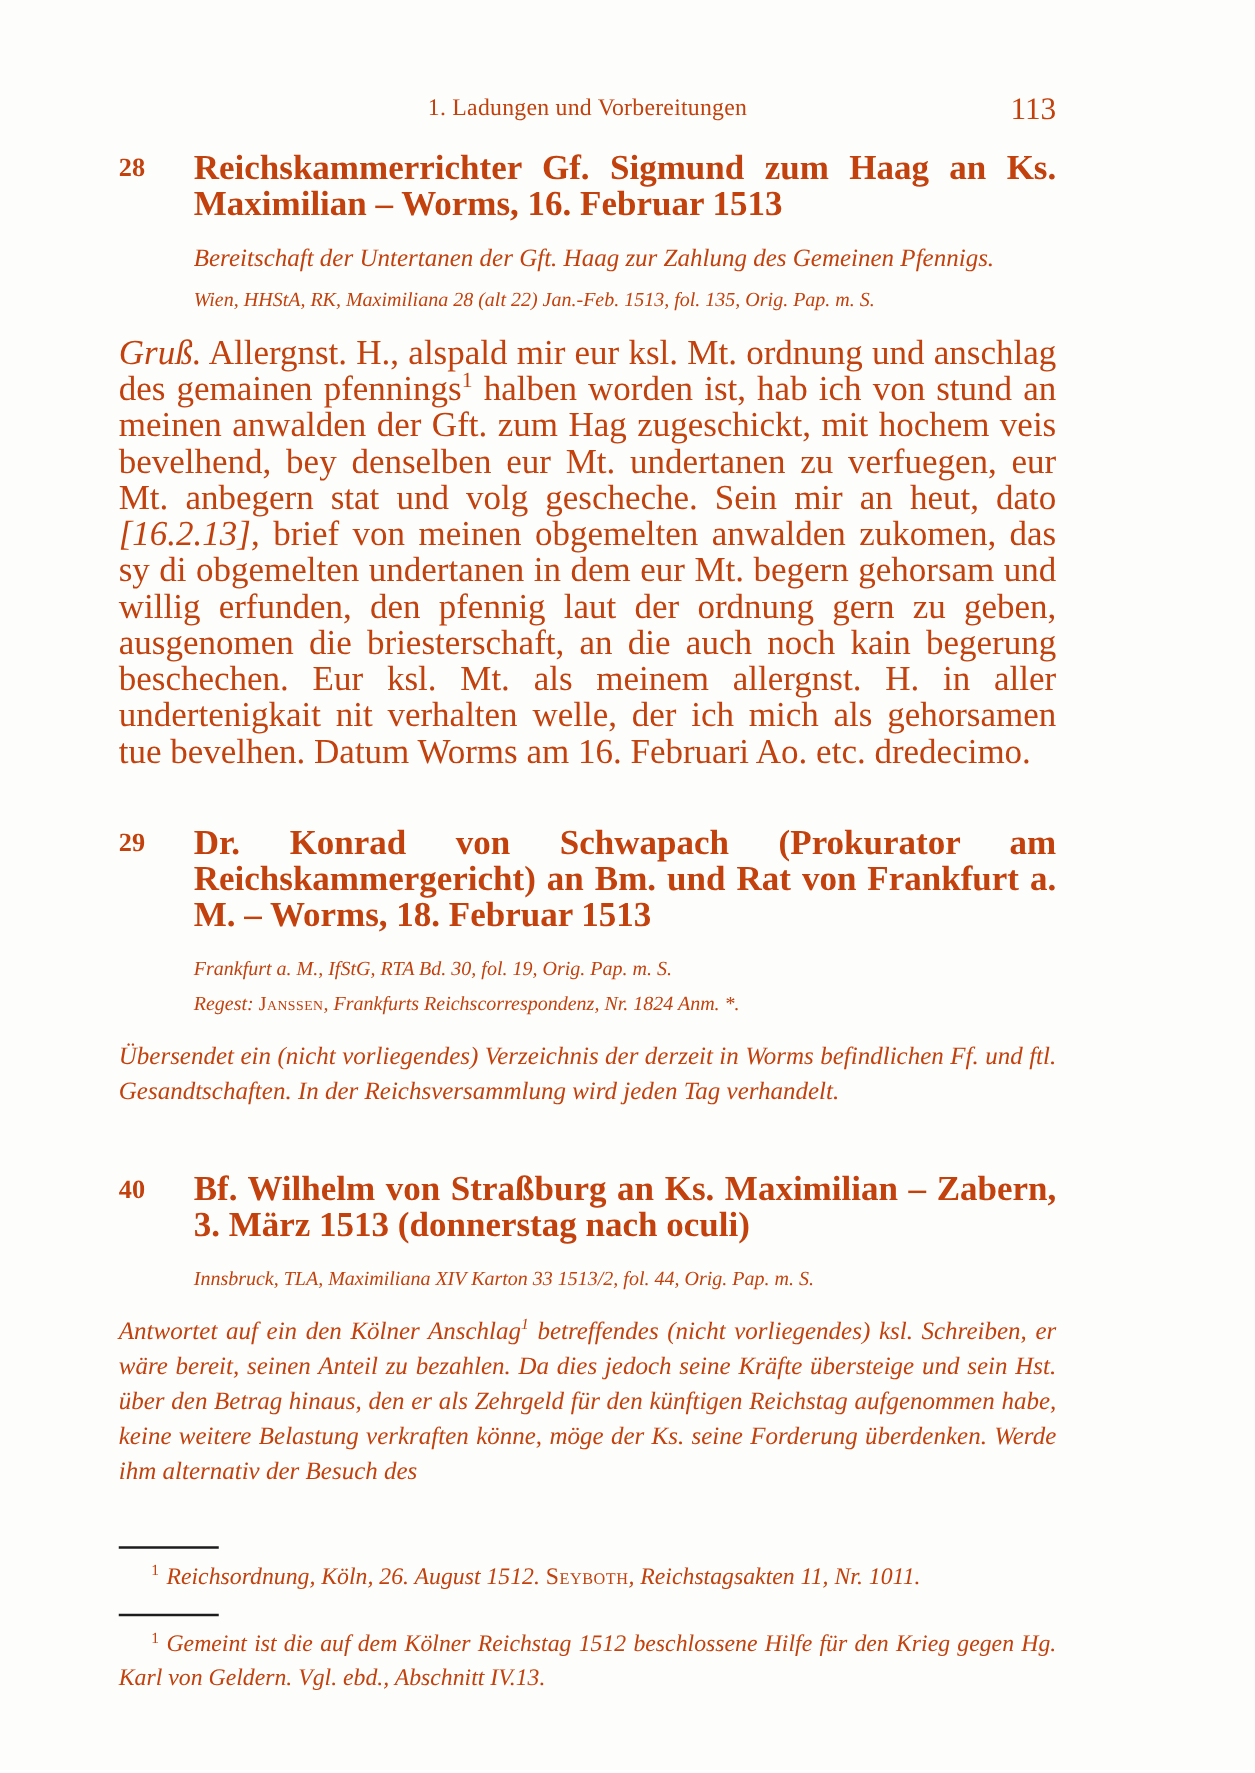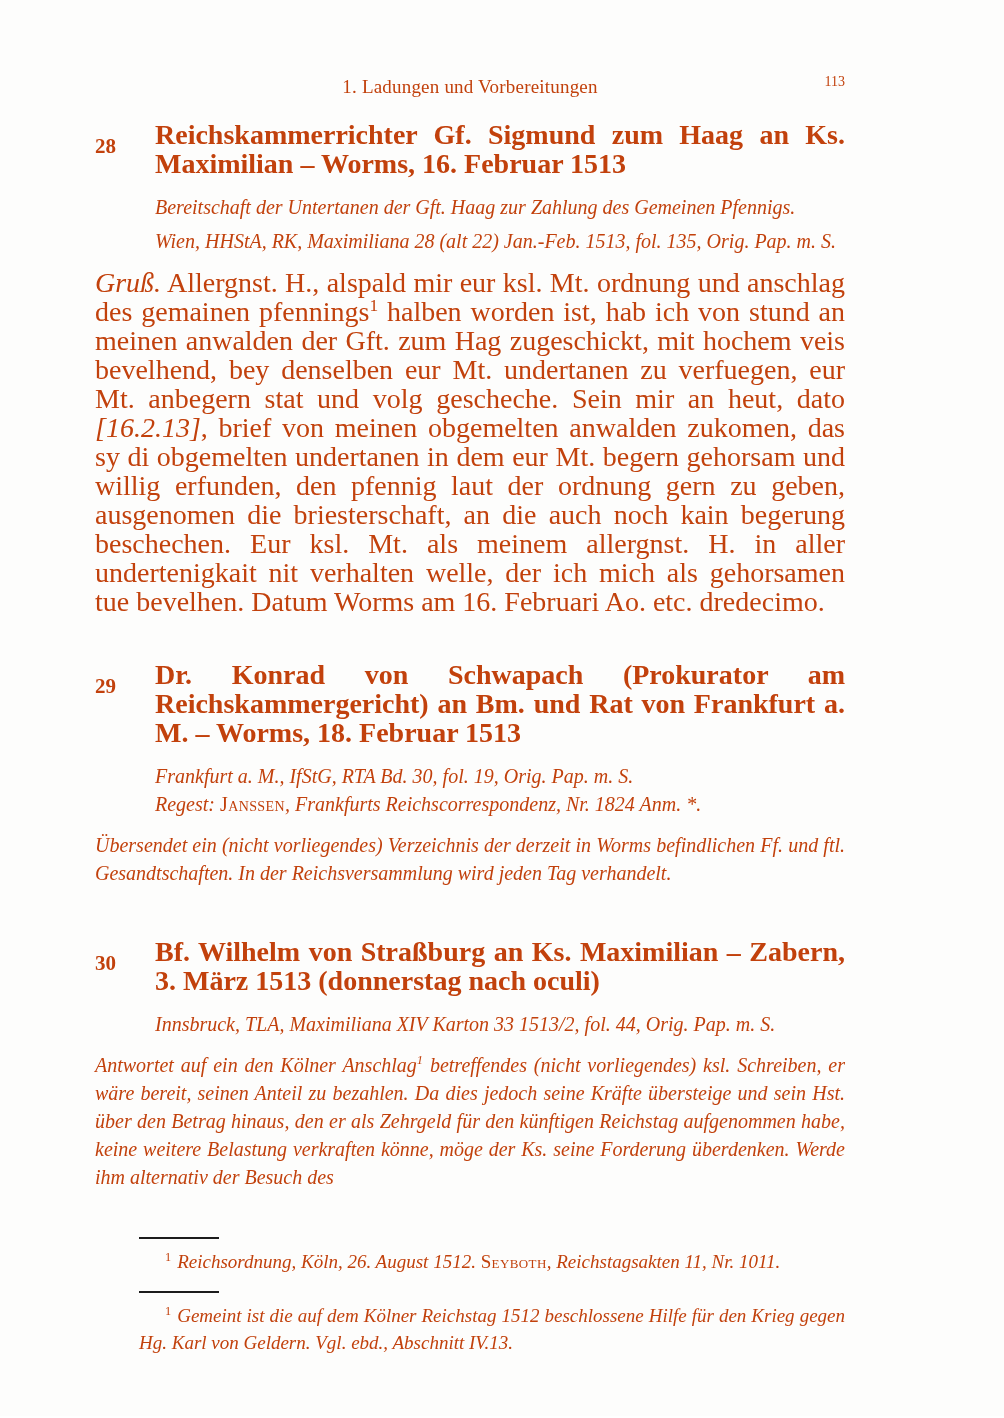--- a/index.html
+++ b/index.html
@@ -22,50 +22,49 @@
   .running-head {
     position: absolute;
     left: 0; right: 0;
     text-align: center;
     font-size: 19px;
     letter-spacing: 0.2px;
   }
   .page-number {
     position: absolute;
     right: 0; top: -2px;
-    font-size: 14px;
+    font-size: 25px;
   }
   .entry-head-row {
     display: grid;
     grid-template-columns: 60px 1fr;
     margin-bottom: 15px;
   }
   .entry-num {
     font-weight: bold;
     font-size: 21px;
     line-height: 29px;
-    margin-top: 12px;
   }
   .entry-title {
     font-weight: bold;
     font-size: 28px;
     line-height: 29px;
     text-align: justify;
   }
   .indent { margin-left: 60px; }
   p { margin: 0; }
   .summary {
     font-style: italic;
     font-size: 20px;
     line-height: 28px;
     text-align: justify;
   }
   .source {
     font-style: italic;
-    font-size: 20px;
+    font-size: 16px;
     line-height: 28px;
   }
   .body-text {
     font-size: 28px;
     line-height: 29px;
     text-align: justify;
   }
   .mb-sm { margin-bottom: 6px; }
   .mb-md { margin-bottom: 13px; }
   .mb-lg { margin-bottom: 44px; }
@@ -76,21 +75,21 @@
     font-size: 0.62em;
     vertical-align: super;
     line-height: 0;
   }
   .footnotes { margin-top: 46px; }
   .fn-rule {
     width: 80px;
     border-top: 2px solid #1c1c1c;
     margin-bottom: 9px;
   }
-  .fn-block { margin-bottom: 16px; margin-left: 44px; }
+  .fn-block { margin-bottom: 16px; }
   .fn-text {
     font-style: italic;
     font-size: 19px;
     line-height: 27px;
     text-align: justify;
     text-indent: 26px;
   }
   .fn-marker {
     font-style: normal;
     font-size: 0.65em;
@@ -128,21 +127,21 @@
     </div>
     <div class="indent mb-md">
       <p class="source">Frankfurt a. M., IfStG, RTA Bd. 30, fol. 19, Orig. Pap. m. S.</p>
       <p class="source"><span>Regest: </span><span class="r-sc">Janssen</span><span>, Frankfurts Reichscorrespondenz, Nr. 1824 Anm. *.</span></p>
     </div>
     <p class="summary mb-xl">Übersendet ein (nicht vorliegendes) Verzeichnis der derzeit in Worms befindlichen Ff. und ftl. Gesandtschaften. In der Reichsversammlung wird jeden Tag verhandelt.</p>
   </section>
 
   <section>
     <div class="entry-head-row">
-      <div class="entry-num">30</div>
+      <div class="entry-num">40</div>
       <div class="entry-title">Bf. Wilhelm von Straßburg an Ks. Maximilian – Zabern, 3. März 1513 (donnerstag nach oculi)</div>
     </div>
     <div class="indent mb-md">
       <p class="source">Innsbruck, TLA, Maximiliana XIV Karton 33 1513/2, fol. 44, Orig. Pap. m. S.</p>
     </div>
     <p class="summary"><span>Antwortet auf ein den Kölner Anschlag</span><span class="r-sup">1</span><span> betreffendes (nicht vorliegendes) ksl. Schreiben, er wäre bereit, seinen Anteil zu bezahlen. Da dies jedoch seine Kräfte übersteige und sein Hst. über den Betrag hinaus, den er als Zehrgeld für den künftigen Reichstag aufgenommen habe, keine weitere Belastung verkraften könne, möge der Ks. seine Forderung überdenken. Werde ihm alternativ der Besuch des</span></p>
   </section>
 
   <div class="footnotes">
     <div class="fn-block">

